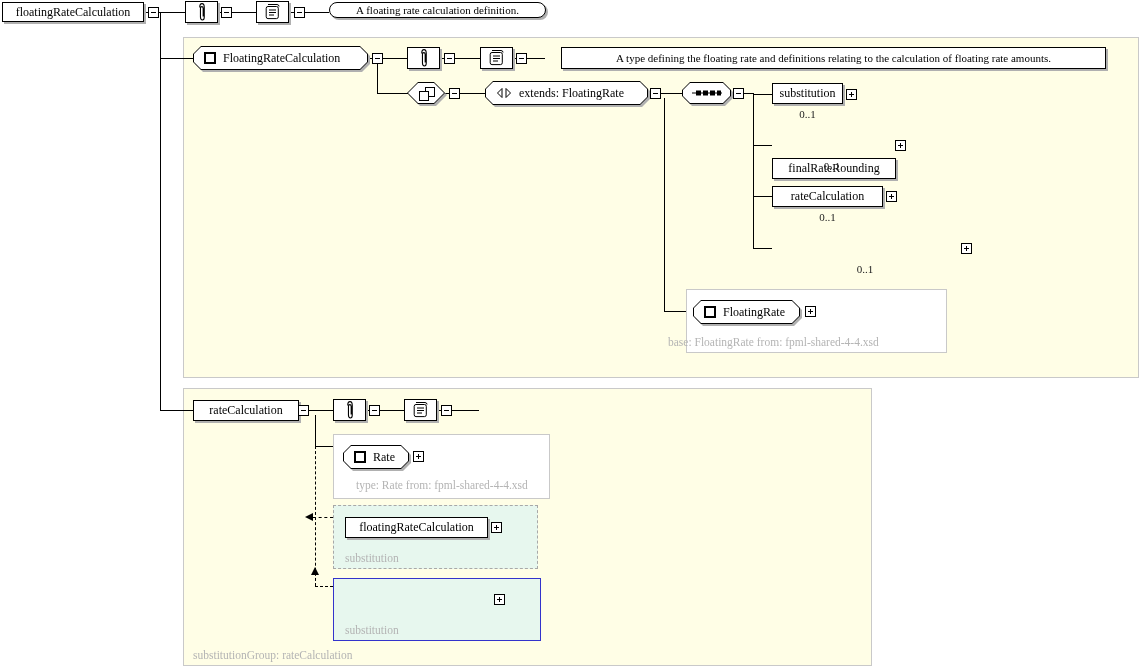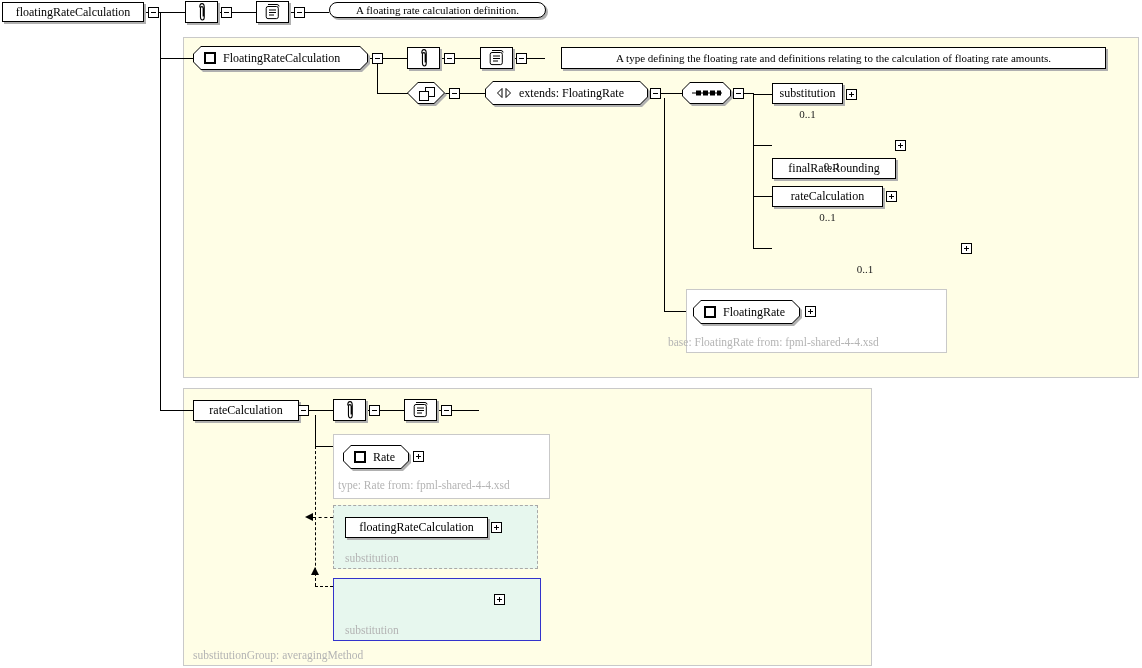--- a/index.html
+++ b/index.html
@@ -248,26 +248,26 @@
 
   <div class="octwrap" style="left:343px;top:445px;width:66px;height:24px;">
     <div class="octsh"></div>
       <div class="octbd"></div>
     <div class="octin">
         <span class="sqicon"></span>
         <span>Rate</span>
       </div>
   </div>
   <div class="pm plus" style="left:413px;top:451px;"></div>
-  <div class="cap" style="left:338px;top:479px;">type: Rate from: fpml-shared-4-4.xsd</div>
+  <div class="cap" style="left:356px;top:479px;">type: Rate from: fpml-shared-4-4.xsd</div>
 
   <div class="ebox" style="left:345px;top:517px;width:143px;height:21px;">
     <span>floatingRateCalculation</span>
   </div>
   <div class="pm plus" style="left:491px;top:522px;"></div>
   <div class="cap" style="left:345px;top:552px;">substitution</div>
 
   <div class="pm plus" style="left:494px;top:594px;"></div>
   <div class="cap" style="left:345px;top:624px;">substitution</div>
 
-  <div class="cap" style="left:193px;top:649px;">substitutionGroup: averagingMethod</div>
+  <div class="cap" style="left:193px;top:649px;">substitutionGroup: rateCalculation</div>
 
 </div>
 
 </body></html>

